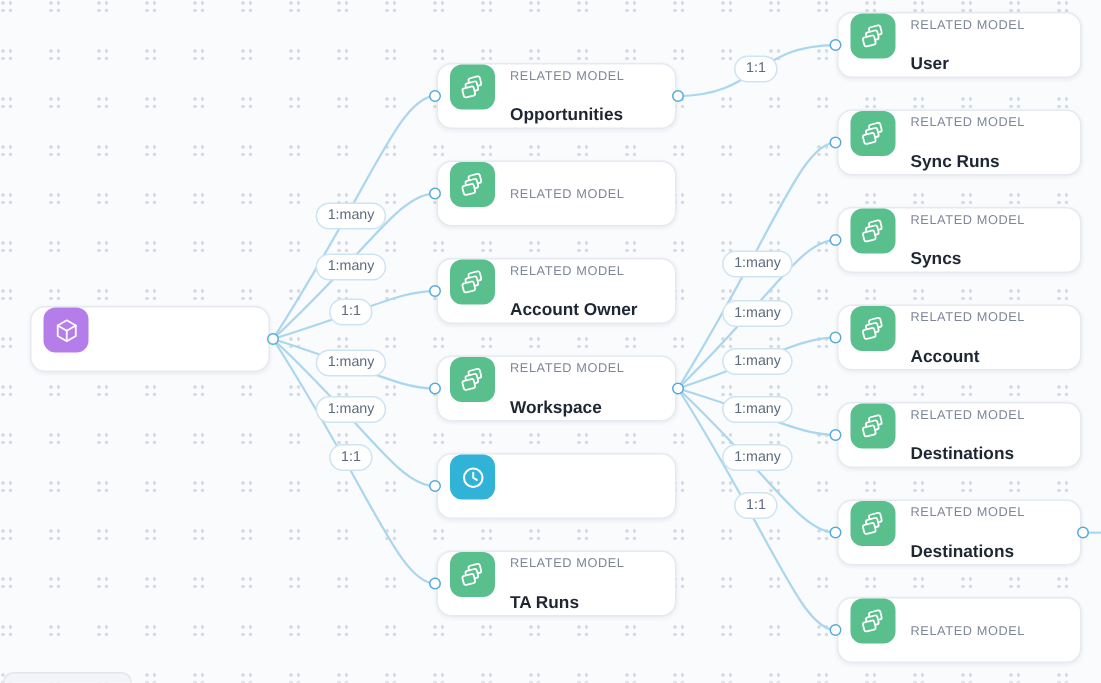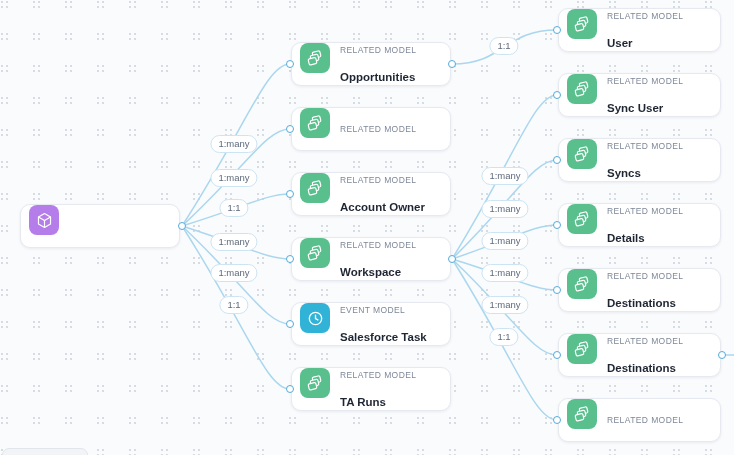--- a/index.html
+++ b/index.html
@@ -135,24 +135,20 @@
     <div class="nname">Workspace</div>
   </div>
 </div>
 <div class="node" style="left:291px;top:302px">
   <div class="micon event">
       <svg viewBox="0 0 24 24" width="19" height="19" fill="none" stroke="#fff" stroke-width="1.7" stroke-linecap="round">
         <circle cx="12" cy="12" r="7.8"></circle>
         <path d="M12 7.8 V12 l3 1.8"></path>
       </svg>
     </div>
-  <div class="ntexts">
-    <div class="ntype">EVENT MODEL</div>
-    <div class="nname">Salesforce Task</div>
-  </div>
 </div>
 <div class="node" style="left:291px;top:367px">
   <div class="micon related">
       <svg viewBox="0 0 24 24" width="19" height="19">
         <g transform="rotate(-14 12 12)" stroke="#fff" stroke-width="1.5" stroke-linejoin="round" fill="#58bf8d">
           <rect x="9.6" y="3.6" width="9.8" height="7.8" rx="1.8"></rect>
           <rect x="6.1" y="7.1" width="9.8" height="7.8" rx="1.8"></rect>
           <rect x="2.6" y="10.6" width="9.8" height="7.8" rx="1.8"></rect>
         </g>
       </svg>
@@ -183,21 +179,21 @@
       <svg viewBox="0 0 24 24" width="19" height="19">
         <g transform="rotate(-14 12 12)" stroke="#fff" stroke-width="1.5" stroke-linejoin="round" fill="#58bf8d">
           <rect x="9.6" y="3.6" width="9.8" height="7.8" rx="1.8"></rect>
           <rect x="6.1" y="7.1" width="9.8" height="7.8" rx="1.8"></rect>
           <rect x="2.6" y="10.6" width="9.8" height="7.8" rx="1.8"></rect>
         </g>
       </svg>
     </div>
   <div class="ntexts">
     <div class="ntype">RELATED MODEL</div>
-    <div class="nname">Sync User</div>
+    <div class="nname">Sync Runs</div>
   </div>
 </div>
 <div class="node rightcol" style="left:558px;top:138px">
   <div class="micon related">
       <svg viewBox="0 0 24 24" width="19" height="19">
         <g transform="rotate(-14 12 12)" stroke="#fff" stroke-width="1.5" stroke-linejoin="round" fill="#58bf8d">
           <rect x="9.6" y="3.6" width="9.8" height="7.8" rx="1.8"></rect>
           <rect x="6.1" y="7.1" width="9.8" height="7.8" rx="1.8"></rect>
           <rect x="2.6" y="10.6" width="9.8" height="7.8" rx="1.8"></rect>
         </g>
@@ -213,21 +209,21 @@
       <svg viewBox="0 0 24 24" width="19" height="19">
         <g transform="rotate(-14 12 12)" stroke="#fff" stroke-width="1.5" stroke-linejoin="round" fill="#58bf8d">
           <rect x="9.6" y="3.6" width="9.8" height="7.8" rx="1.8"></rect>
           <rect x="6.1" y="7.1" width="9.8" height="7.8" rx="1.8"></rect>
           <rect x="2.6" y="10.6" width="9.8" height="7.8" rx="1.8"></rect>
         </g>
       </svg>
     </div>
   <div class="ntexts">
     <div class="ntype">RELATED MODEL</div>
-    <div class="nname">Details</div>
+    <div class="nname">Account</div>
   </div>
 </div>
 <div class="node rightcol" style="left:558px;top:268px">
   <div class="micon related">
       <svg viewBox="0 0 24 24" width="19" height="19">
         <g transform="rotate(-14 12 12)" stroke="#fff" stroke-width="1.5" stroke-linejoin="round" fill="#58bf8d">
           <rect x="9.6" y="3.6" width="9.8" height="7.8" rx="1.8"></rect>
           <rect x="6.1" y="7.1" width="9.8" height="7.8" rx="1.8"></rect>
           <rect x="2.6" y="10.6" width="9.8" height="7.8" rx="1.8"></rect>
         </g>

